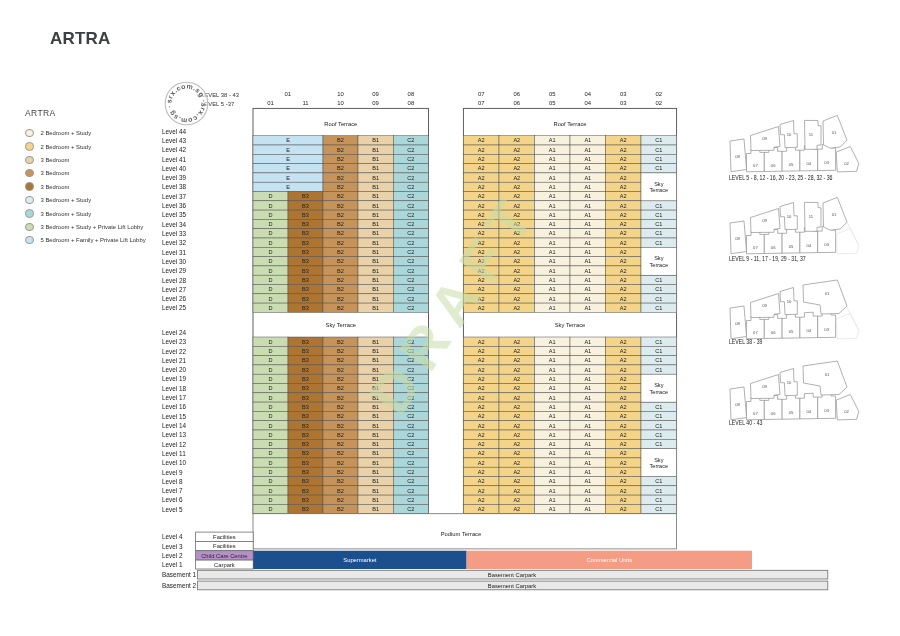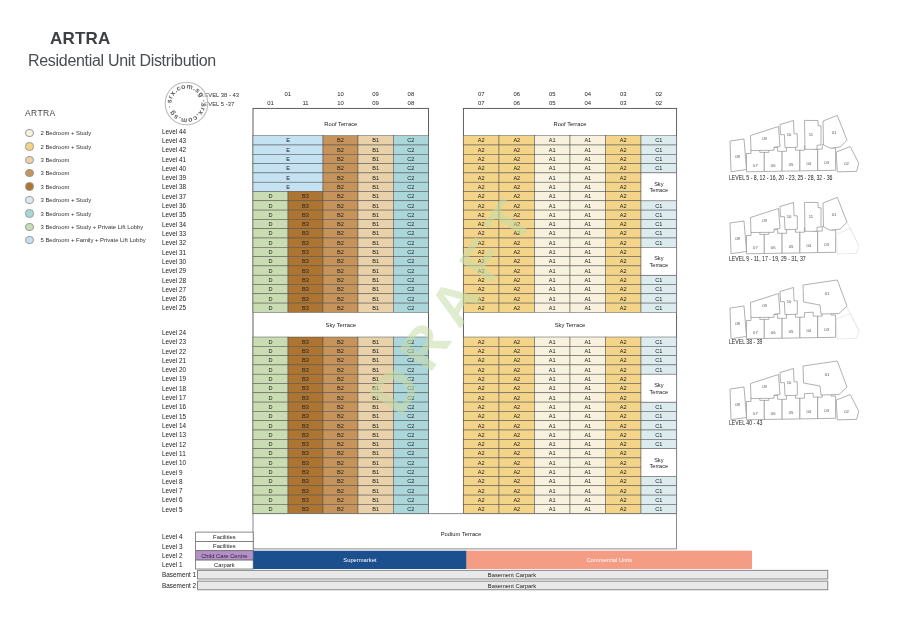--- a/index.html
+++ b/index.html
@@ -3,21 +3,20 @@
 html,body{margin:0;padding:0;background:#fff;}
 *{box-sizing:border-box;}
 #page{position:relative;width:900px;height:636px;background:#fff;overflow:hidden;font-family:"Liberation Sans",sans-serif;}
 .ab{position:absolute;}
 .lbl{position:absolute;font-size:6.4px;color:#222;white-space:nowrap;line-height:1;}
 </style></head><body>
 <div id="page">
 
 <div class="ab" style="left:28px;top:29px;font-size:17px;font-weight:bold;color:#3d4043;letter-spacing:0.2px;margin-left:22px;">ARTRA</div>
 
-<div class="ab" style="left:28px;top:52px;font-size:16px;color:#4a4d50;letter-spacing:-0.3px;">Residential Unit Distribution</div>
 
 <div class="ab" style="left:25px;top:108px;font-size:8.5px;color:#444;letter-spacing:0.4px;">ARTRA</div>
 
 <div class="ab" style="left:25px;top:128.7px;width:8.6px;height:8.6px;border-radius:50%;background:#f8f1dd;border:0.8px solid #9a9a9a;"></div>
 <div class="ab" style="left:40.5px;top:130.1px;font-size:5.9px;color:#333;white-space:nowrap;">2 Bedroom + Study</div>
 
 <div class="ab" style="left:25px;top:142.1px;width:8.6px;height:8.6px;border-radius:50%;background:#f3d489;border:0.8px solid #9a9a9a;"></div>
 <div class="ab" style="left:40.5px;top:143.5px;font-size:5.9px;color:#333;white-space:nowrap;">2 Bedroom + Study</div>
 
 <div class="ab" style="left:25px;top:155.5px;width:8.6px;height:8.6px;border-radius:50%;background:#e9d1a9;border:0.8px solid #9a9a9a;"></div>

